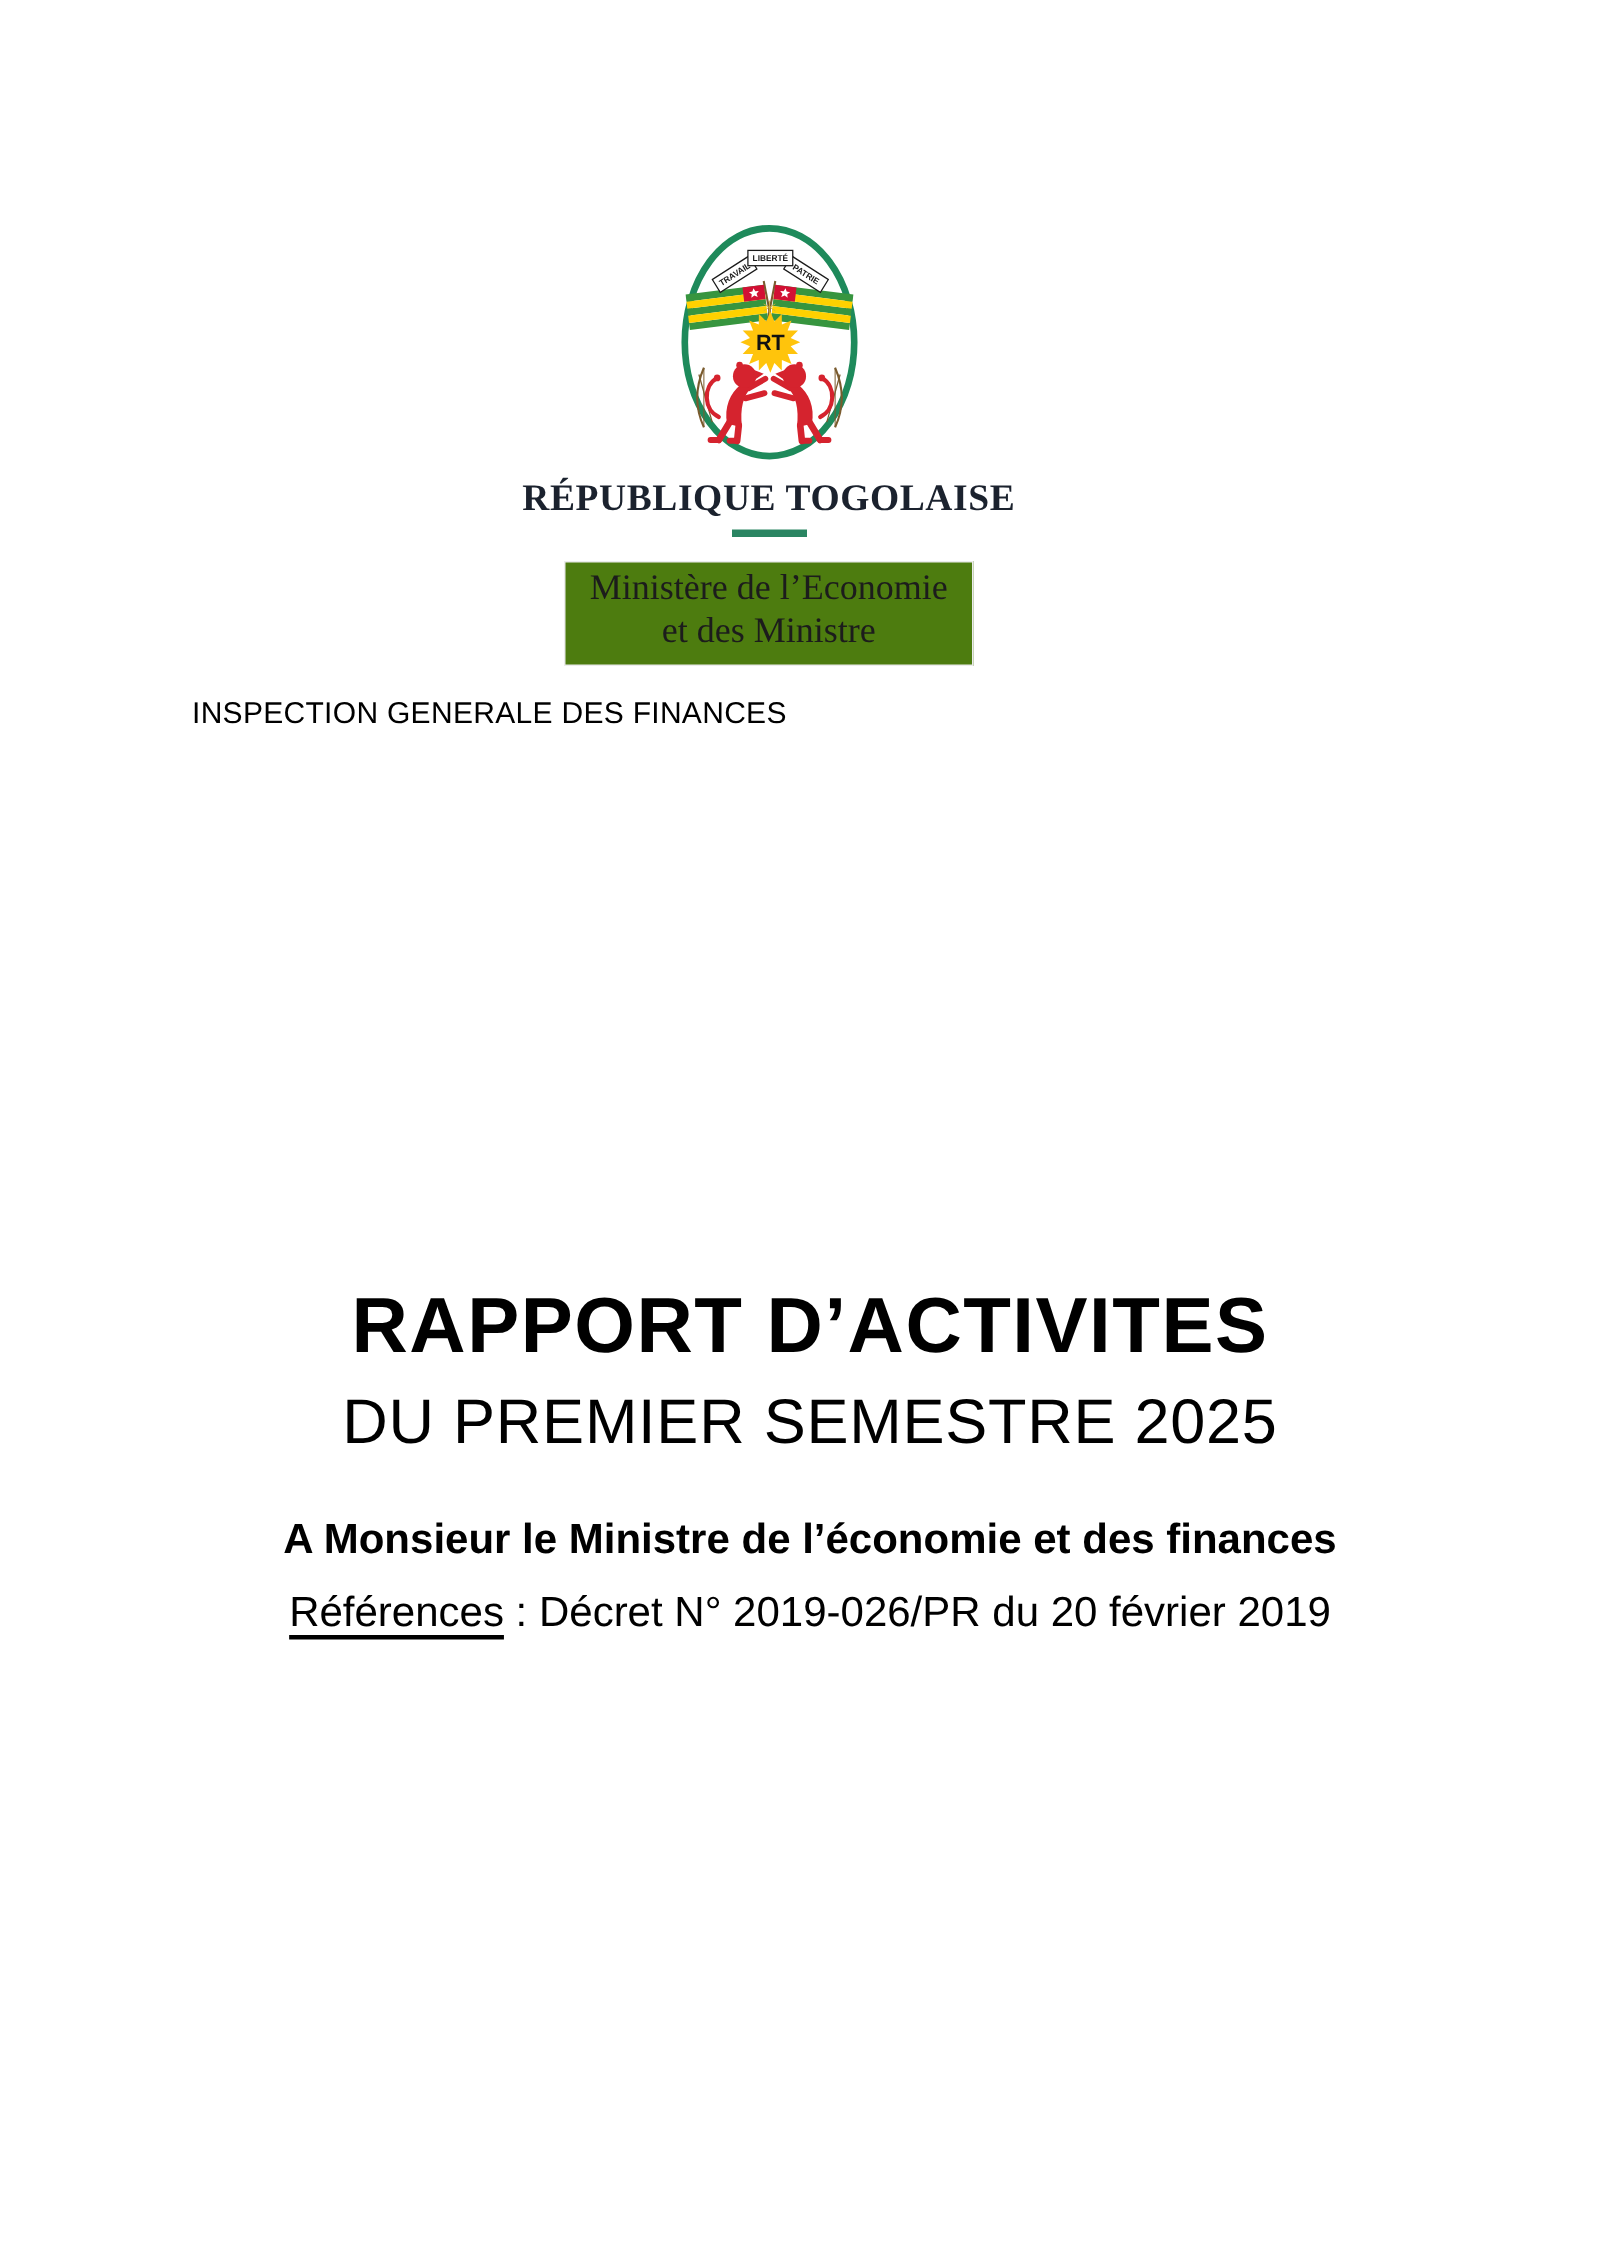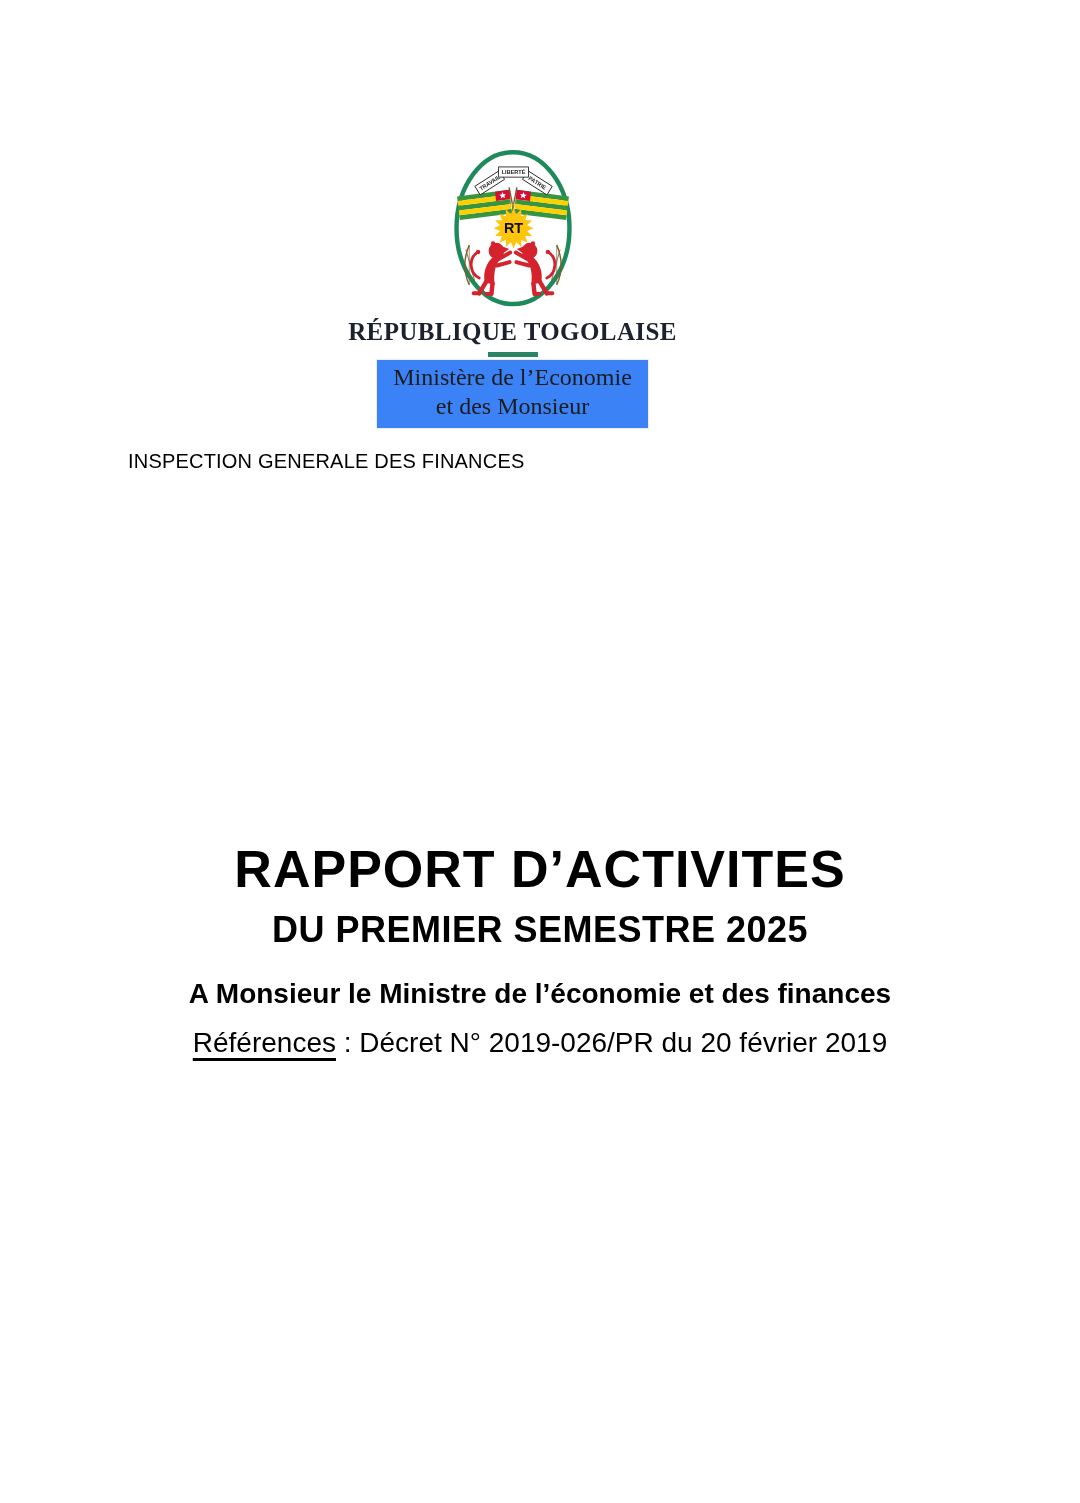--- a/index.html
+++ b/index.html
@@ -3,28 +3,28 @@
 <meta charset="utf-8">
 <style>
   html,body{margin:0;padding:0;background:#ffffff;}
   .page{position:relative;width:1080px;height:1503px;background:#ffffff;overflow:hidden;
         font-family:"Liberation Sans",sans-serif;color:#000;}
   .top-section{text-align:center;padding-right:55px;}
   .emblem-svg{display:inline-block;margin-top:142px;width:134px;height:170px;}
   .republic{margin-top:2px;font-family:"Liberation Serif",serif;font-weight:bold;
             font-size:25px;letter-spacing:0.4px;color:#1b222e;}
   .divider{width:50px;height:5px;background:#2A8562;margin:6px auto 0;}
-  .ministry-box{display:inline-block;margin-top:2px;padding:3px 16px 7px;
-                border:1px solid #ececec;background:#3b82f6;}
+  .ministry-box{display:inline-block;margin-top:16px;padding:3px 16px 7px;
+                border:1px solid #ececec;background:#4d7c0f;}
   .ministry{font-family:"Liberation Serif",serif;font-size:24px;line-height:1.2;color:#1c1c1c;}
   .department{margin:21px 0 4px 128px;font-size:20px;letter-spacing:0.2px;color:#000;text-align:left;}
   .title-block{margin-top:365px;text-align:center;}
   .title{margin:2px;font-size:52px;font-weight:bold;letter-spacing:1px;line-height:1.2;color:#000;}
-  .subtitle{margin-top:9px;font-size:36px;font-weight:bold;letter-spacing:0.5px;}
-  .addressee{margin-top:27px;font-size:28px;font-weight:bold;}
+  .subtitle{margin-top:9px;font-size:42px;font-weight:normal;letter-spacing:0.5px;}
+  .addressee{margin-top:38px;font-size:28px;font-weight:bold;}
   .references{margin-top:17px;font-size:28px;font-weight:normal;}
   .ref-label{text-decoration:underline;text-decoration-thickness:2.5px;text-underline-offset:6px;}
   .banner-text{font-family:"Liberation Sans",sans-serif;font-size:10px;font-weight:bold;fill:#1a1a1a;}
   .rt-text{font-family:"Liberation Sans",sans-serif;font-size:26px;font-weight:bold;fill:#111;}
 </style>
 </head>
 <body>
 
 <div class="page">
 
@@ -141,21 +141,21 @@
         </g>
       </g>
     </svg>
 
     <div class="republic">RÉPUBLIQUE TOGOLAISE</div>
 
     <div class="divider"></div>
 
     <div class="ministry-box">
       <div class="ministry">Ministère de l’Economie</div>
-      <div class="ministry">et des Monsieur</div>
+      <div class="ministry">et des Ministre</div>
     </div>
   </div>
 
   <div class="department">INSPECTION GENERALE DES FINANCES</div>
 
   <div class="title-block">
     <h1 class="title">RAPPORT D’ACTIVITES</h1>
     <div class="subtitle">DU PREMIER SEMESTRE 2025</div>
     <div class="addressee">A Monsieur le Ministre de l’économie et des finances</div>
     <div class="references">

